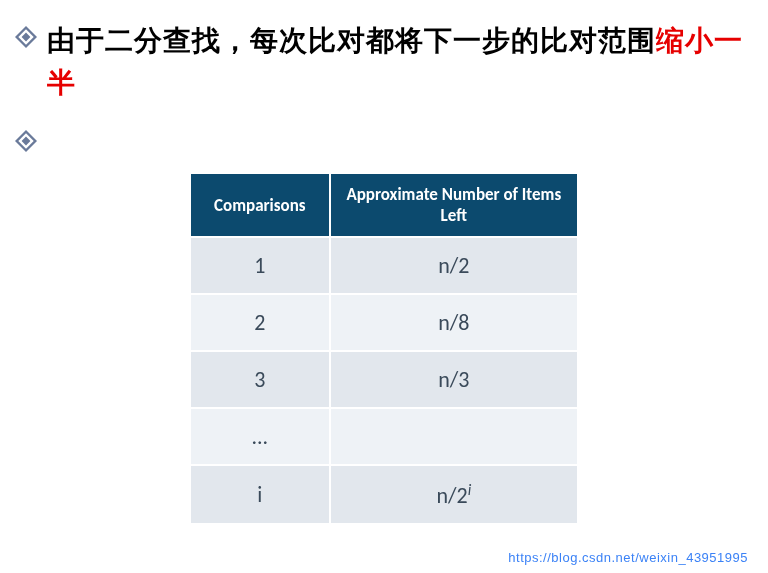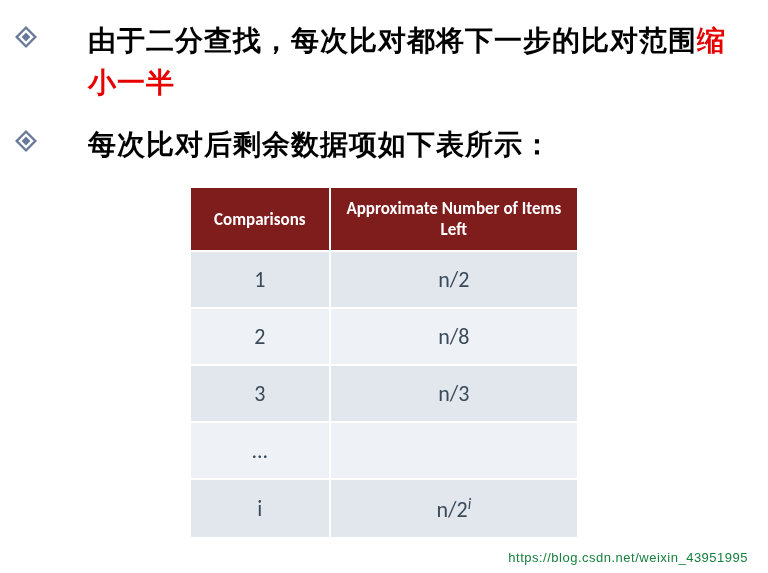--- a/index.html
+++ b/index.html
@@ -13,21 +13,20 @@
       background: #ffffff;
       font-family: "Microsoft YaHei", "SimHei", sans-serif;
       padding: 20px 15px;
       position: relative;
       overflow: hidden;
     }
     .bullet-item {
       display: flex;
       align-items: flex-start;
       margin-bottom: 20px;
-      gap: 41px;
     }
     .bullet-icon {
       width: 22px;
       height: 22px;
       flex-shrink: 0;
       margin-right: 10px;
       margin-top: 6px;
       position: relative;
     }
     .bullet-icon svg {
@@ -47,21 +46,21 @@
     .table-container {
       display: flex;
       justify-content: center;
       margin-top: 5px;
     }
     table {
       border-collapse: collapse;
       width: 390px;
     }
     th {
-      background: #7f1d1d;
+      background: #0c4a6e;
       color: #ffffff;
       font-weight: bold;
       font-size: 17px;
       padding: 10px 8px;
       border: 2px solid #ffffff;
       text-align: center;
       font-family: "Calibri", "Arial", sans-serif;
     }
     th.col1 {
       width: 140px;
@@ -80,21 +79,21 @@
     tr.odd td {
       background: #e2e7ed;
     }
     tr.even td {
       background: #eef2f6;
     }
     .watermark {
       position: absolute;
       bottom: 8px;
       right: 20px;
-      color: #15803d;
+      color: #3b82f6;
       font-size: 13px;
       font-family: Arial, sans-serif;
       letter-spacing: 0.5px;
     }
     sup {
       font-style: italic;
       font-size: 0.7em;
     }
   </style>
 </head>
@@ -114,21 +113,20 @@
 </div>
 
 <div class="bullet-item">
   <span class="bullet-icon">
     <svg viewBox="0 0 20 20">
       <polygon points="10,0 20,10 10,20 0,10" fill="#6a7a9a"></polygon>
       <polygon points="10,3 17,10 10,17 3,10" fill="#ffffff"></polygon>
       <polygon points="10,6 14,10 10,14 6,10" fill="#6a7a9a"></polygon>
     </svg>
   </span>
-  <span class="bullet-text">每次比对后剩余数据项如下表所示：</span>
 </div>
 
 <div class="table-container">
   <table>
     <thead>
       <tr>
         <th class="col1">Comparisons</th>
         <th class="col2">Approximate Number of Items Left</th>
       </tr>
     </thead>

